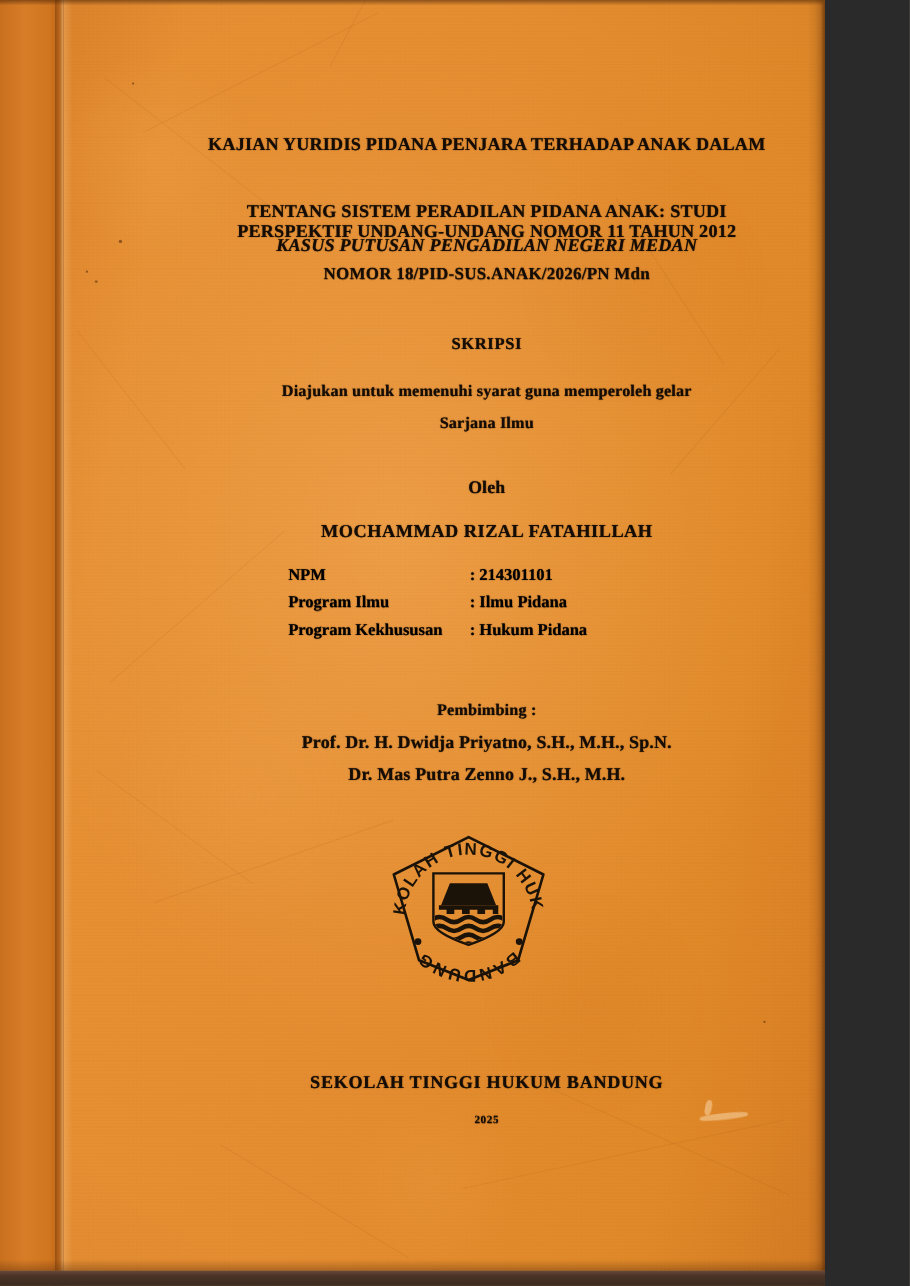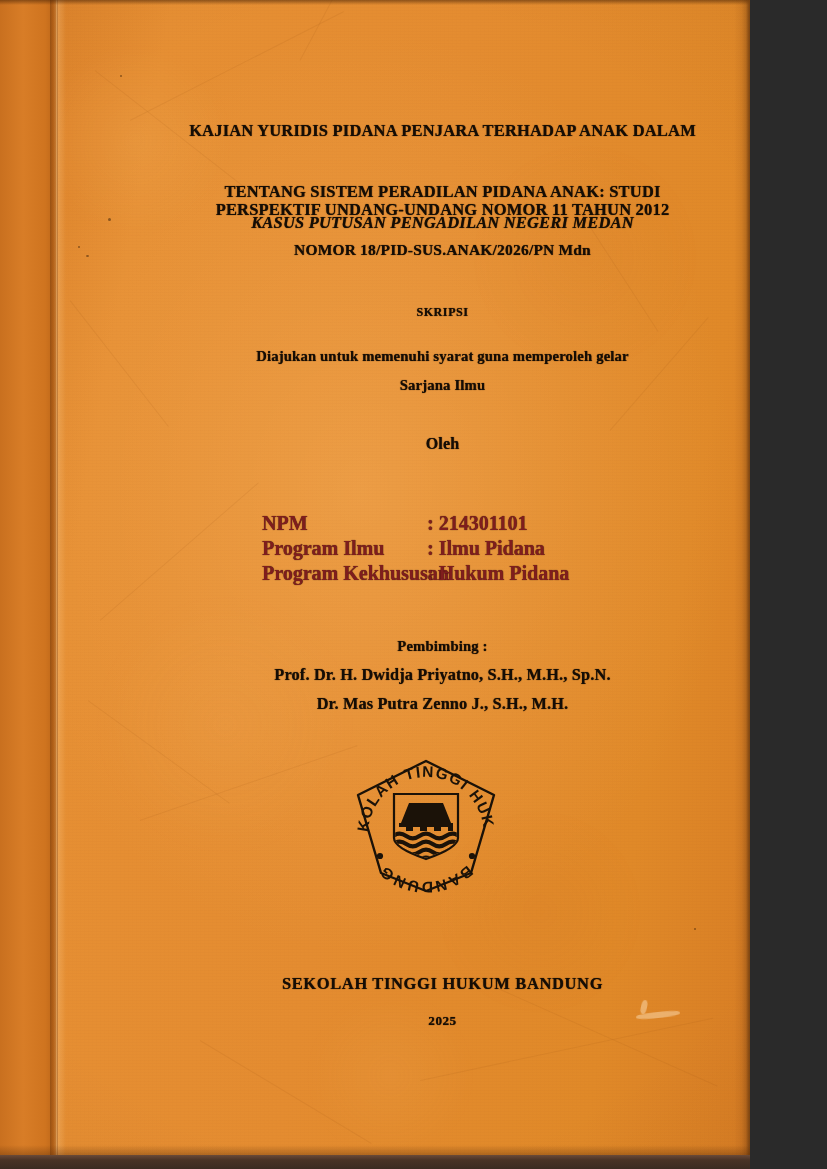--- a/index.html
+++ b/index.html
@@ -136,39 +136,39 @@
     text-align: center;
     font-weight: bold;
     letter-spacing: 0.2px;
     color: #150d05;
     text-shadow: 0 0 1.1px rgba(20,12,4,0.75), 0.4px 0.4px 0.6px rgba(60,30,6,0.35);
     white-space: nowrap;
   }
 
   .title-line { font-size: 16.4px; letter-spacing: 0.25px; }
 
-  .skripsi   { font-size: 12px; letter-spacing: 0.6px; }
+  .skripsi   { font-size: 15px; letter-spacing: 0.6px; }
   .subline   { font-size: 14.6px; }
   .oleh      { font-size: 16px; }
   .author    { font-size: 16.6px; letter-spacing: 0.5px; }
 
   .pembimbing-label { font-size: 14.6px; }
   .advisor   { font-size: 16.2px; }
 
   .institution { font-size: 16.4px; letter-spacing: 0.7px; }
-  .year        { font-size: 13px; letter-spacing: 0.6px; }
+  .year        { font-size: 10px; letter-spacing: 0.6px; }
 
   
   .details {
     position: absolute;
     left: 262px;
     top: 511px;
     font-weight: bold;
-    font-size: 20px;
-    color: #7f1d1d;
+    font-size: 15px;
+    color: #000000;
     text-shadow: 0 0 1.1px rgba(20,12,4,0.75), 0.4px 0.4px 0.6px rgba(60,30,6,0.35);
     line-height: 25px;
   }
   .details .row { display: block; white-space: nowrap; }
   .details .k { display: inline-block; width: 165px; }
   .details .v { display: inline-block; }
 
   
   .logo {
     position: absolute;
@@ -230,20 +230,21 @@
       <div class="line title-line" style="top:213px;font-style:italic;">KASUS PUTUSAN PENGADILAN NEGERI MEDAN</div>
       <div class="line title-line" style="top:241px; font-size:15.4px;">NOMOR 18/PID-SUS.ANAK/2026/PN Mdn</div>
     </div>
 
     <div class="line skripsi" style="top:305px;">SKRIPSI</div>
 
     <div class="line subline" style="top:348px;">Diajukan untuk memenuhi syarat guna memperoleh gelar</div>
     <div class="line subline" style="top:377px;">Sarjana Ilmu</div>
 
     <div class="line oleh" style="top:435px;">Oleh</div>
+    <div class="line author" style="top:473px;">MOCHAMMAD RIZAL FATAHILLAH</div>
 
     <div class="details">
       <span class="row">
         <span class="k">NPM</span><span class="v"><span>:</span>&nbsp;<span>214301101</span></span>
       </span>
       <span class="row">
         <span class="k">Program Ilmu</span><span class="v"><span>:</span>&nbsp;<span>Ilmu Pidana</span></span>
       </span>
       <span class="row">
         <span class="k">Program Kekhususan</span><span class="v"><span>:</span>&nbsp;<span>Hukum Pidana</span></span>

